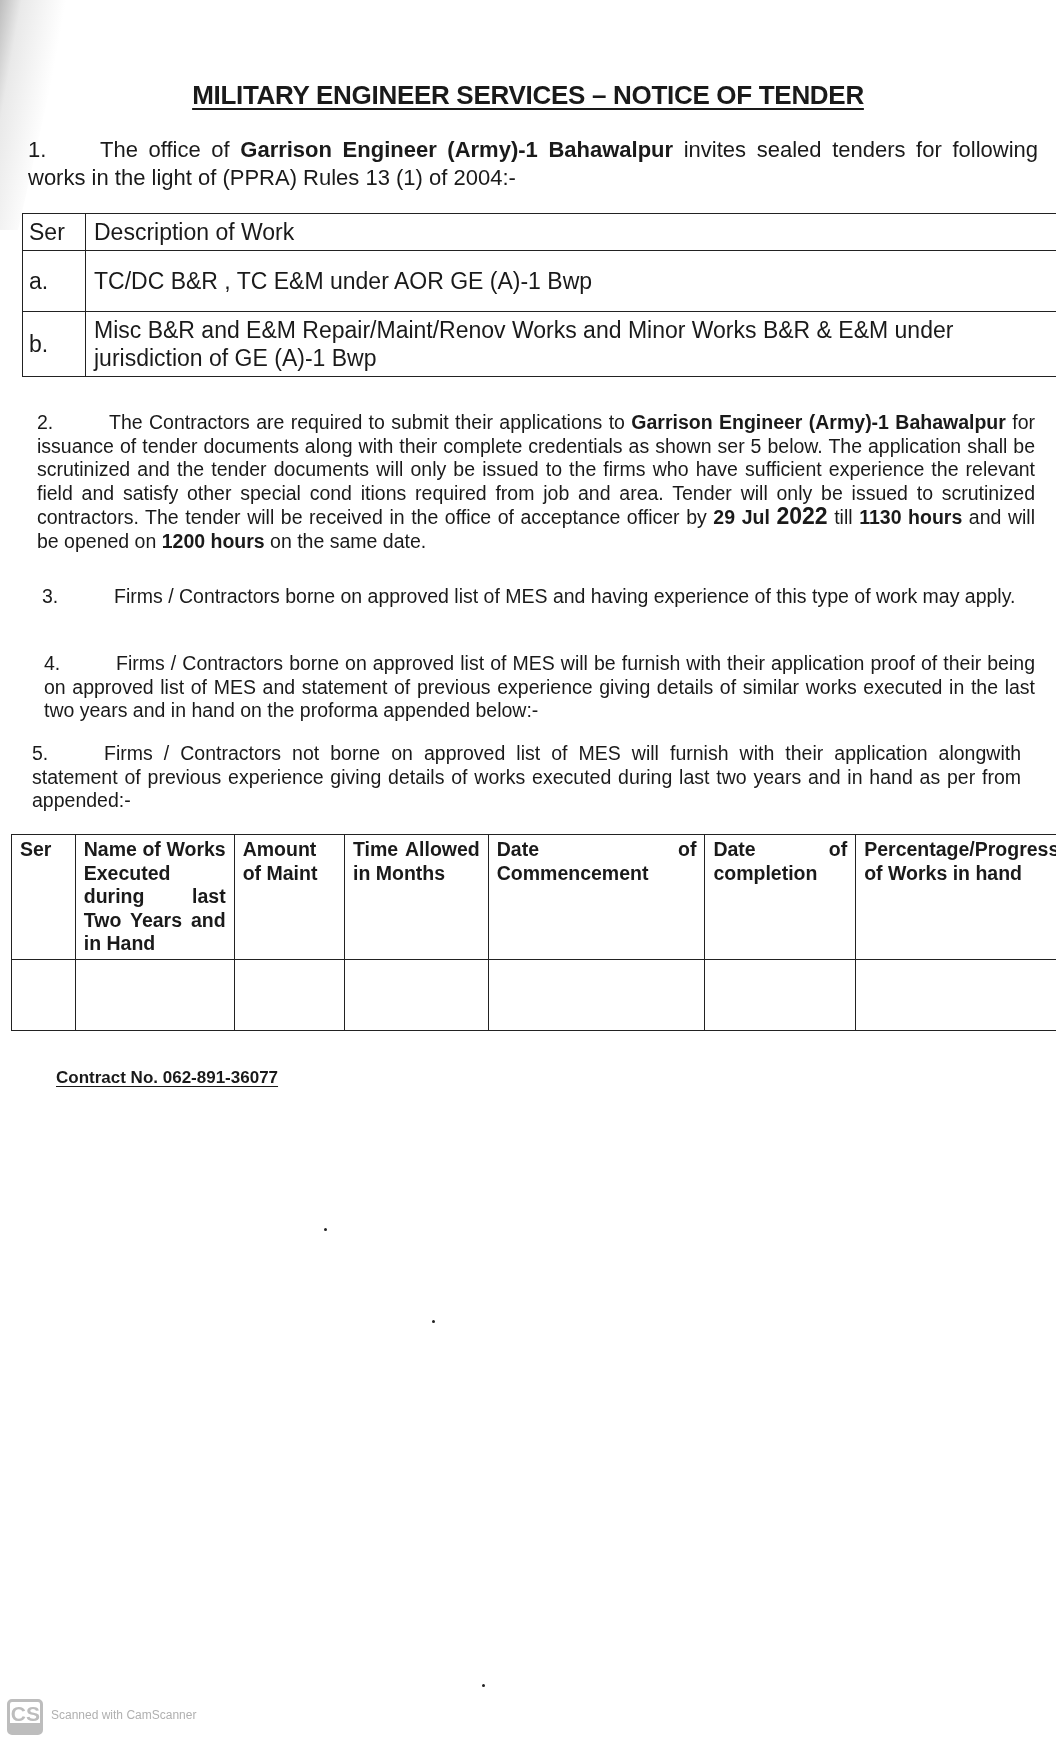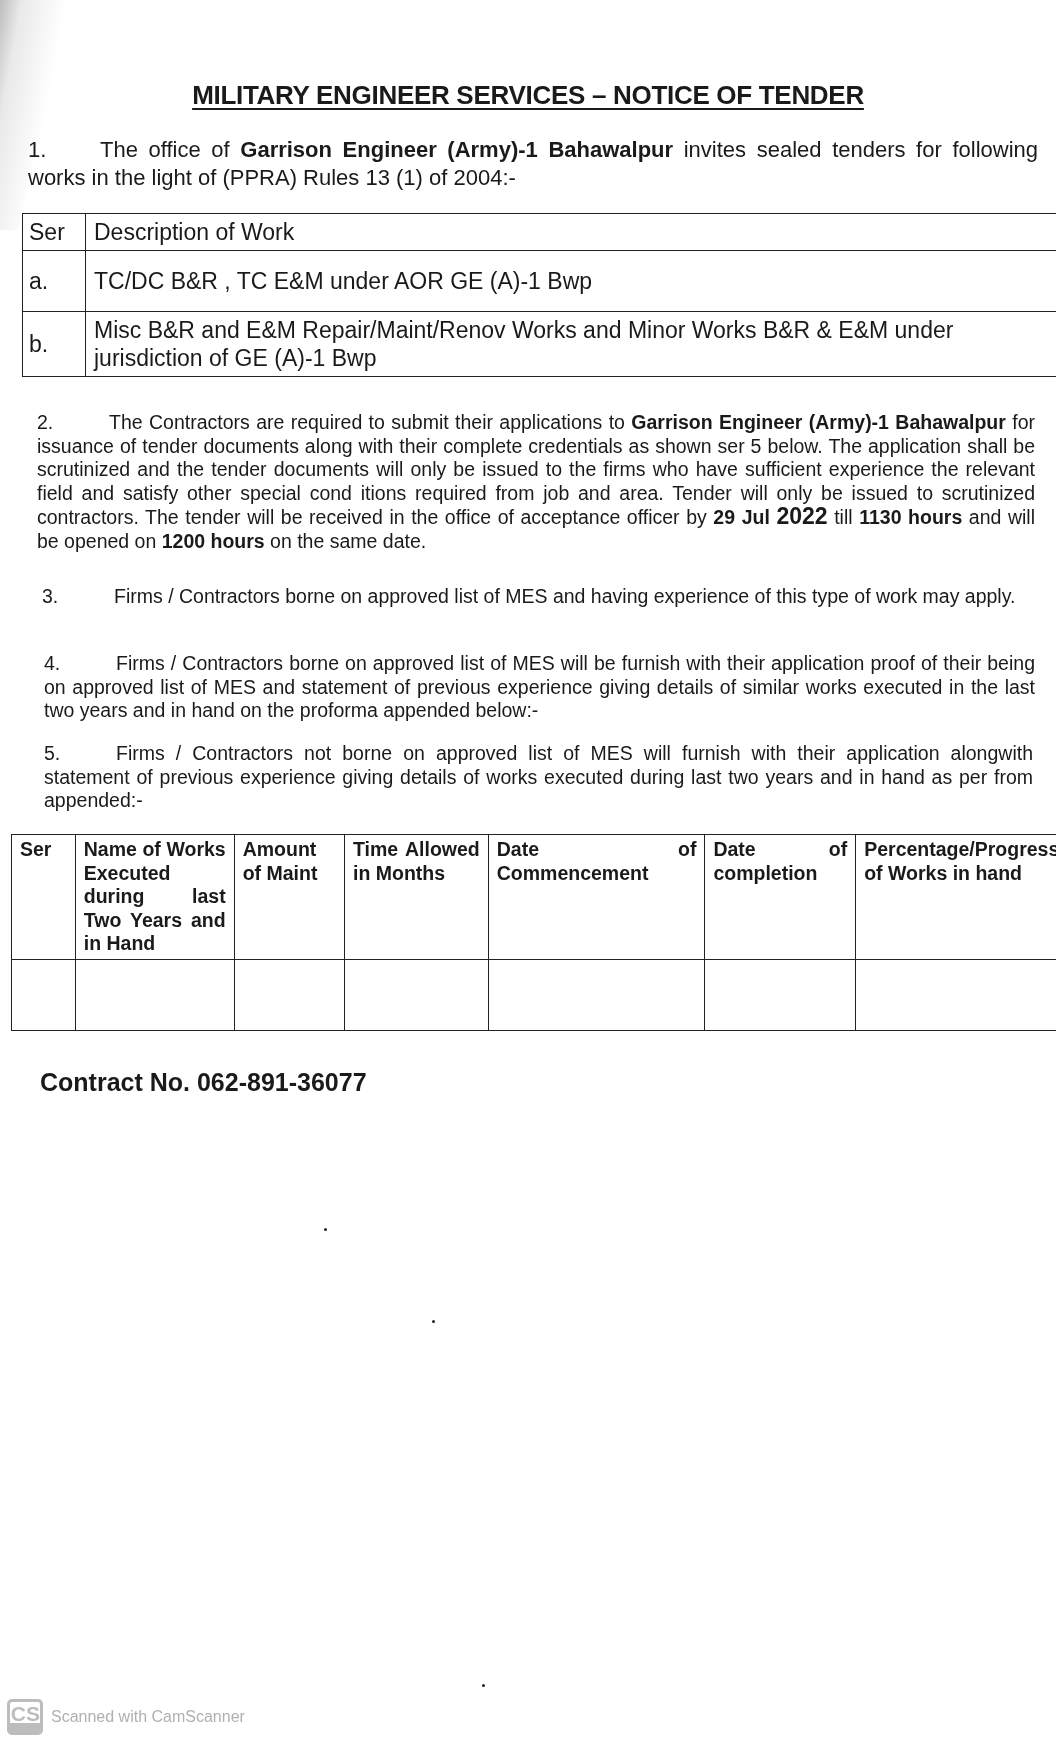--- a/index.html
+++ b/index.html
@@ -21,51 +21,51 @@
   .para {
     position: absolute; font-size: 20.5px; line-height: 24px; text-align: justify;
     text-align-last: left;
   }
   .para .num { display: inline-block; width: 72px; }
   .para b { font-weight: bold; margin-top: 28px; }
   #p1 { top: 136px; left: 28px; width: 1010px; font-size: 22px; line-height: 28px; }
   #p2 { top: 411px; left: 37px; width: 998px; line-height: 23.5px; font-size: 19.5px; }
   #p3 { top: 584px; left: 42px; width: 993px; font-size: 19.5px; line-height: 24px; }
   #p4 { top: 652px; left: 44px; width: 991px; font-size: 19.5px; line-height: 23.5px; }
-  #p5 { top: 742px; left: 44px; width: 989px; font-size: 19.5px; line-height: 23.5px; }
+  #p5 { top: 742px; left: 32px; width: 989px; font-size: 19.5px; line-height: 23.5px; }
   .big { font-size: 23px; }
 
   table { border-collapse: collapse; position: absolute; }
   #works-table { top: 213px; left: 22px; width: 1040px; font-size: 23px; }
   #works-table td, #works-table th { border: 1.5px solid #222; padding: 4px 8px; text-align: left; vertical-align: middle; font-weight: normal; }
   #works-table th { height: 28px; }
   #works-table .ser { width: 48px; padding-left: 6px; }
   #works-table .row-a td { height: 52px; }
   #works-table .row-b td { height: 48px; line-height: 28px; }
 
   #proforma-table { top: 834px; left: 11px; width: 1060px; font-size: 19.5px; }
   #proforma-table th, #proforma-table td { border: 1.5px solid #222; padding: 3px 8px; vertical-align: top; text-align: justify; text-align-last: left; font-weight: bold; line-height: 23.5px; }
   #proforma-table th { height: 112px; }
   #proforma-table td { height: 64px; }
   .c1 { width: 46px; } .c2 { width: 140px; } .c3 { width: 92px; }
   .c4 { width: 125px; } .c5 { width: 197px; } .c6 { width: 132px; } .c7 { width: 170px; }
 
   .contract {
-    position: absolute; top: 1068px; left: 40px; font-size: 25px; font-weight: bold;
-    text-underline-offset: 3px;
+    position: absolute; top: 1068px; left: 56px; font-size: 17px; font-weight: bold;
+    text-decoration: underline; text-underline-offset: 3px;
   }
   .speck { position: absolute; width: 3px; height: 3px; background: #222; border-radius: 50%; }
   .cs-logo {
     position: absolute; left: 7px; top: 1699px; width: 36px; height: 36px;
     border: 3px solid #bdbdbd; border-radius: 5px; box-sizing: border-box;
     color: #bdbdbd; font-weight: bold; font-size: 21px; text-align: right; line-height: 24px;
     background: linear-gradient(#fff 0 70%, #bdbdbd 70% 100%);
   }
   .cs-text {
-    position: absolute; left: 51px; top: 1708px; font-size: 16px; color: #b0b0b0;
+    position: absolute; left: 51px; top: 1708px; font-size: 12px; color: #b0b0b0;
   }
 </style>
 </head>
 <body>
 
 <div class="page-edge"></div>
 
 <div class="title">MILITARY ENGINEER SERVICES – NOTICE OF TENDER</div>
 
 <div class="para" id="p1"><span class="num">1.</span><span>The office of </span><b>Garrison Engineer (Army)-1 Bahawalpur</b><span> invites sealed tenders for following works in the light of (PPRA) Rules 13 (1) of 2004:-</span></div>

